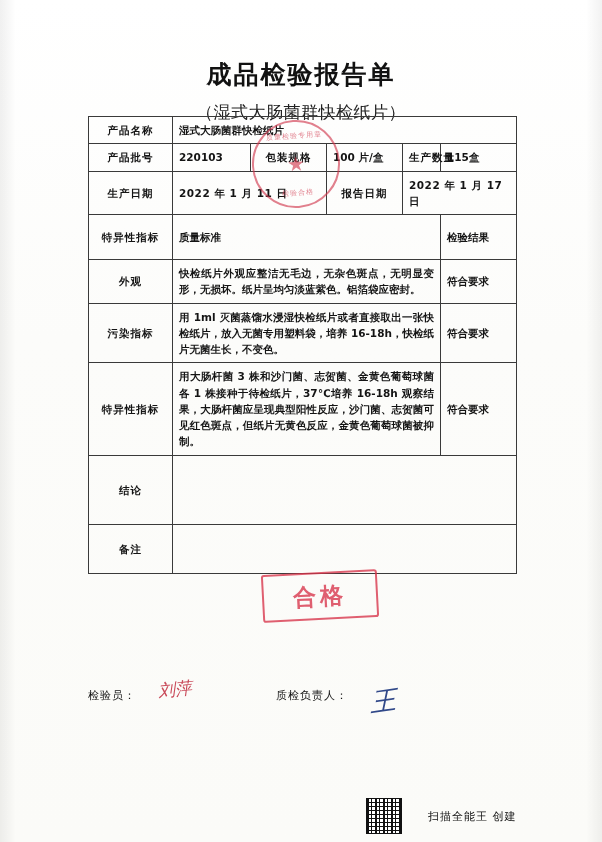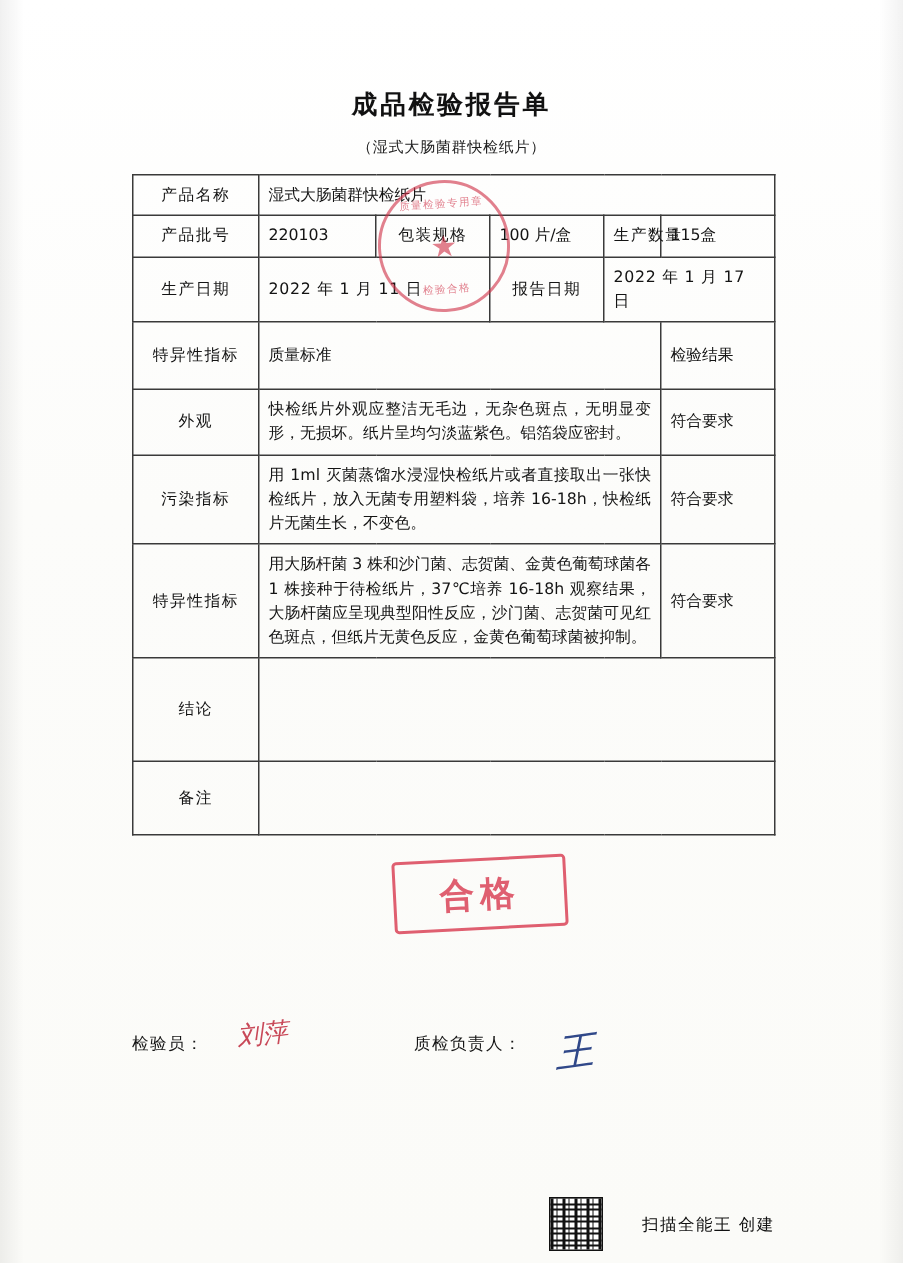--- a/index.html
+++ b/index.html
@@ -29,46 +29,47 @@
   }
   .title-block {
     position: absolute;
     top: 58px;
     left: 0;
     width: 602px;
     text-align: center;
   }
   .doc-title {
     font-family: "DejaVu Sans", "Liberation Sans", sans-serif;
-    font-size: 17px;
+    font-size: 25px;
     font-weight: bold;
     letter-spacing: 2px;
     color: #111;
   }
   .doc-subtitle {
     margin-top: 10px;
-    font-size: 10px;
+    font-size: 17px;
     color: #222;
     letter-spacing: 0.5px;
   }
   table.report {
     position: absolute;
     top: 116px;
     left: 88px;
     width: 428px;
     border-collapse: collapse;
     table-layout: fixed;
   }
   table.report td {
     border: 1px solid #3a3a3a;
     font-size: 10.5px;
     line-height: 1.55;
     padding: 5px 6px;
     vertical-align: middle;
     color: #141414;
+    font-weight: bold;
   }
   .lbl {
     text-align: center;
     letter-spacing: 1px;
     white-space: nowrap;
   }
   .ctr { text-align: left; }
   .just {
     text-align: left;
     text-justify: inter-ideograph;

